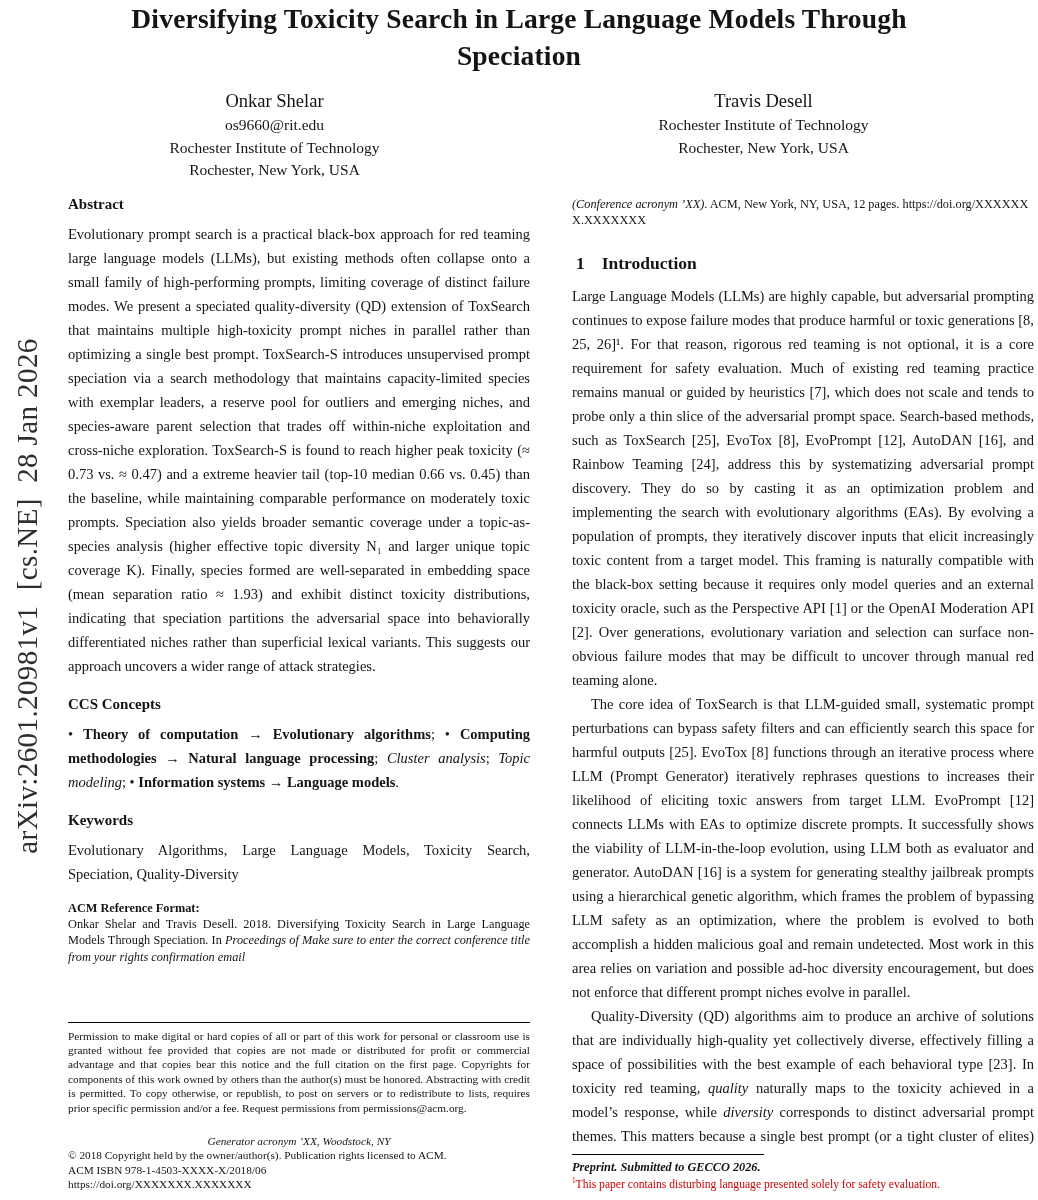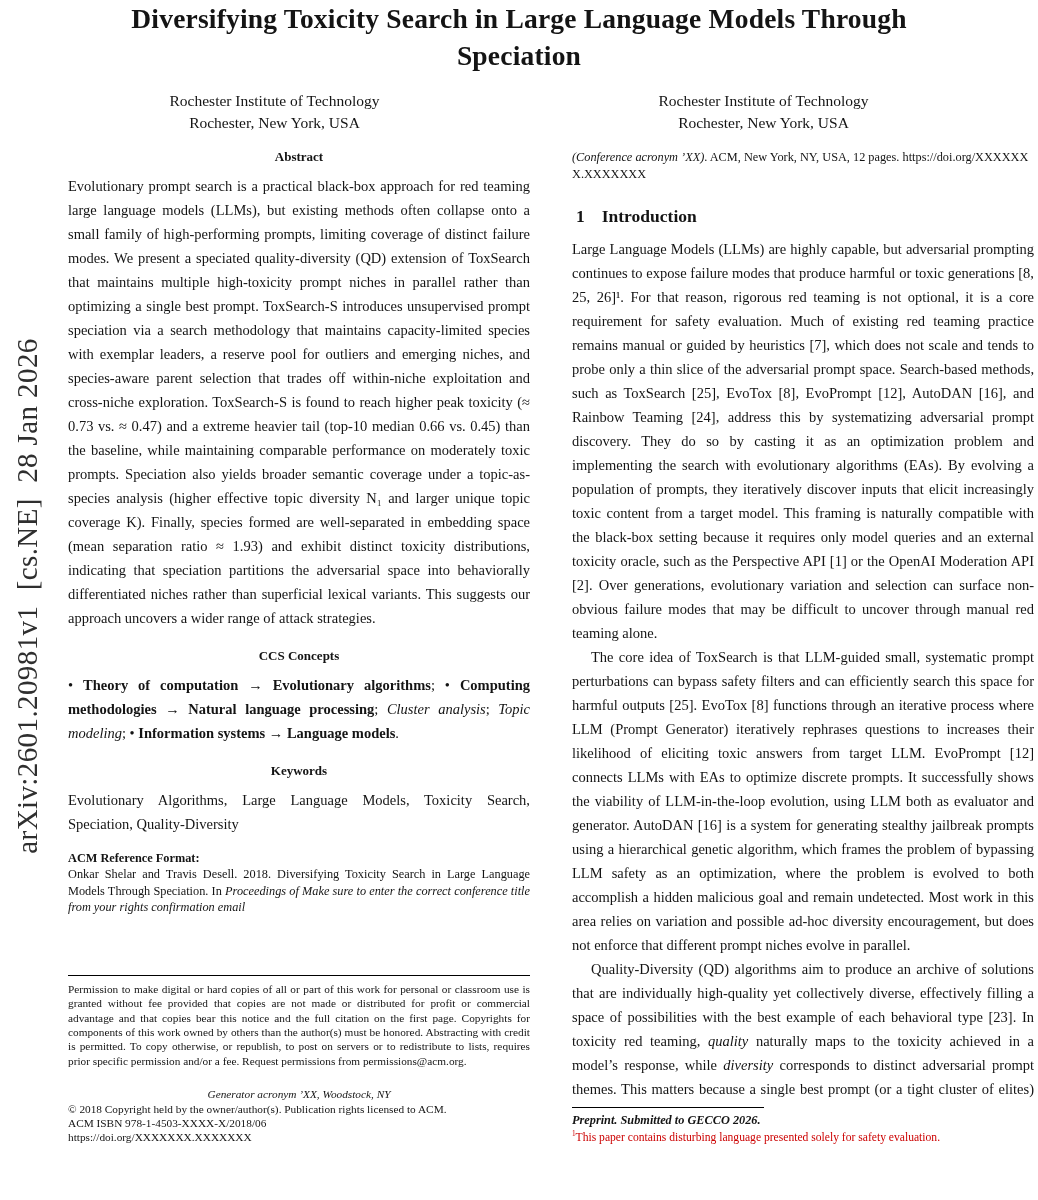--- a/index.html
+++ b/index.html
@@ -16,21 +16,21 @@
   .title {
     margin: 0 74px; text-align: center;
     font-weight: 700; font-size: 27.5px; line-height: 37px; letter-spacing: 0.2px;
   }
   .authors { display: flex; margin-top: 16px; padding: 0 30px; }
   .author { flex: 1; text-align: center; line-height: 22.4px; }
   .author-name { font-size: 18.5px; padding-bottom: 2px; }
   .author-line { font-size: 15.5px; }
   .columns { display: flex; gap: 42px; padding-left: 68px; padding-right: 8px; margin-top: 14px; height: 996px; }
   .col { width: 462px; min-width: 462px; display: flex; flex-direction: column; }
-  .sec-heading { font-size: 13px; font-weight: 700; margin-bottom: 9px; text-align: center; }
+  .sec-heading { font-size: 15px; font-weight: 700; margin-bottom: 9px; }
   .gap-top { margin-top: 18px; }
   .body-text { font-size: 14.5px; line-height: 24px; text-align: justify; hyphens: auto; -webkit-hyphens: auto; }
   .indent { text-indent: 19px; }
   .acmref { margin-top: 14px; font-size: 12.3px; line-height: 16.4px; }
   .acmref-heading { font-weight: 700; }
   .acmref-text { text-align: justify; }
   .lc-footnote { margin-top: auto; font-size: 11.3px; line-height: 14.4px; }
   .fn-rule { border-top: 1px solid #000; margin-bottom: 6px; }
   .permission { text-align: justify; margin-bottom: 19px; }
   .rc-top { font-size: 12.3px; line-height: 16.8px; }
@@ -50,24 +50,27 @@
 <body>
 
 <div class="page">
 
   <div class="arxiv-stamp">arXiv:2601.20981v1  [cs.NE]  28 Jan 2026</div>
 
   <h1 class="title">Diversifying Toxicity Search in Large Language Models Through Speciation</h1>
 
   <div class="authors">
     <div class="author">
+      <div class="author-name">Onkar Shelar</div>
+      <div class="author-line">os9660@rit.edu</div>
       <div class="author-line">Rochester Institute of Technology</div>
       <div class="author-line">Rochester, New York, USA</div>
     </div>
     <div class="author">
+      <div class="author-name">Travis Desell</div>
       <div class="author-line">Rochester Institute of Technology</div>
       <div class="author-line">Rochester, New York, USA</div>
     </div>
   </div>
 
   <div class="columns">
 
     <div class="col">
       <h2 class="sec-heading">Abstract</h2>
       <p class="body-text">Evolutionary prompt search is a practical black-box approach for red teaming large language models (LLMs), but existing methods often collapse onto a small family of high-performing prompts, limiting coverage of distinct failure modes. We present a speciated quality-diversity (QD) extension of ToxSearch that maintains multiple high-toxicity prompt niches in parallel rather than optimizing a single best prompt. ToxSearch-S introduces unsupervised prompt speciation via a search methodology that maintains capacity-limited species with exemplar leaders, a reserve pool for outliers and emerging niches, and species-aware parent selection that trades off within-niche exploitation and cross-niche exploration. ToxSearch-S is found to reach higher peak toxicity (≈ 0.73 vs. ≈ 0.47) and a extreme heavier tail (top-10 median 0.66 vs. 0.45) than the baseline, while maintaining comparable performance on moderately toxic prompts. Speciation also yields broader semantic coverage under a topic-as-species analysis (higher effective topic diversity N₁ and larger unique topic coverage K). Finally, species formed are well-separated in embedding space (mean separation ratio ≈ 1.93) and exhibit distinct toxicity distributions, indicating that speciation partitions the adversarial space into behaviorally differentiated niches rather than superficial lexical variants. This suggests our approach uncovers a wider range of attack strategies.</p>

